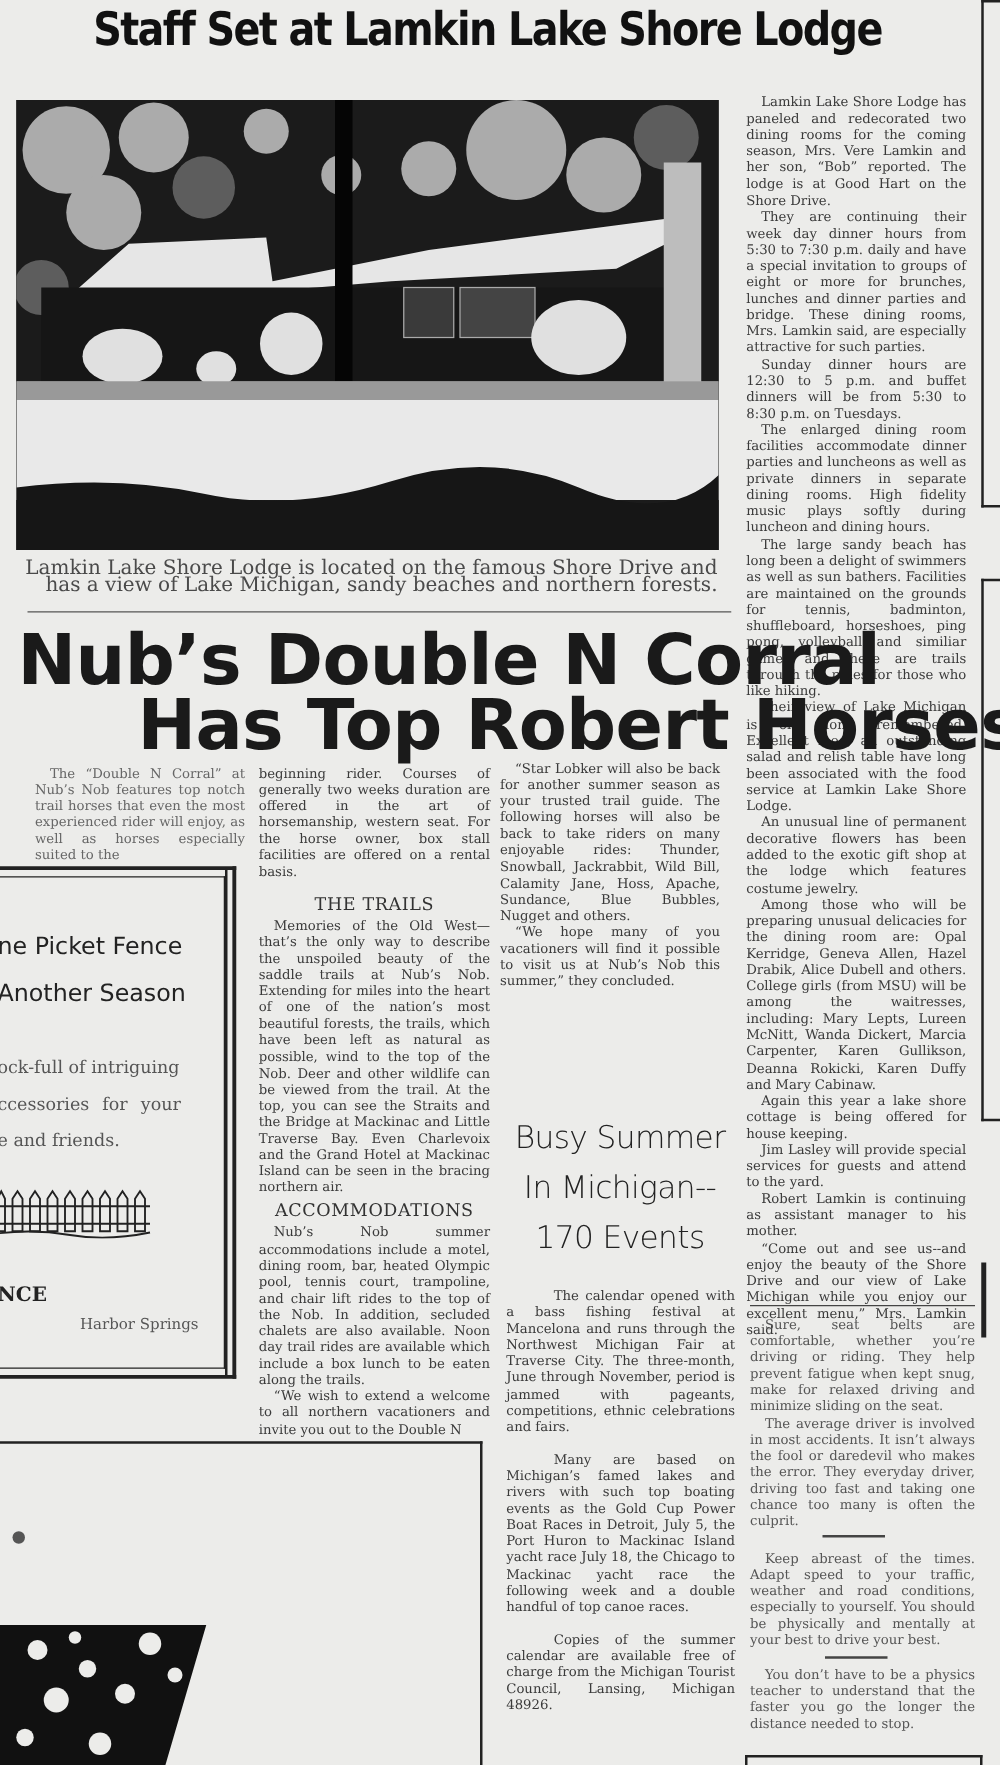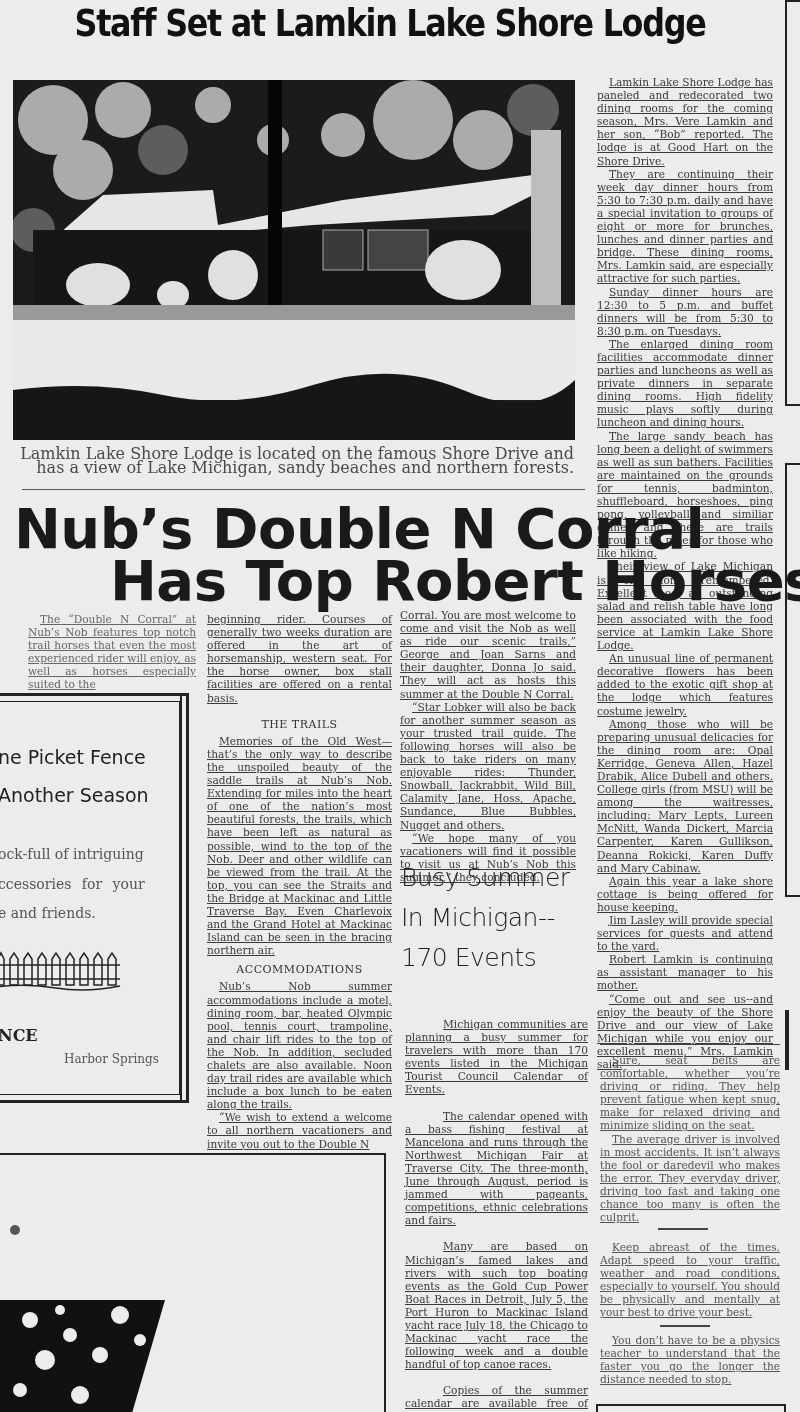--- a/index.html
+++ b/index.html
@@ -15,31 +15,31 @@
     font-size: 37px; letter-spacing: -1.5px; color: #111;
     transform: scaleX(0.86); transform-origin: 390px 0;
   }
   .photo {
     left: 13px; top: 80px; width: 562px; height: 360px; background: #1a1a1a;
     overflow: hidden;
   }
   .col {
     font-size: 10.6px; line-height: 13.1px; text-align: justify; color: #3a3a3a;
   }
-  .col p { margin: 0; text-indent: 12px; text-decoration: underline; }
+  .col p { margin: 0; text-indent: 12px; }
   .col p.noind { text-indent: 0; }
   .caption {
     left: 14px; top: 447px; width: 560px; font-size: 16px; line-height: 14px; color: #4a4a4a; text-align: right;
   }
   .hr { background: #555; height: 1px; }
   .nub-head {
     font-family: "DejaVu Sans", sans-serif; font-weight: bold; color: #1a1a1a;
     font-size: 56px; letter-spacing: -0.5px; white-space: nowrap;
   }
-  .subhead { text-align: center; font-size: 11px; letter-spacing: 0.5px; color: #333; margin: 6px 0 4px 0; }
+  .subhead { text-align: center; font-size: 14px; letter-spacing: 0.5px; color: #333; margin: 6px 0 4px 0; }
   .ad-box {
     left: -4px; top: 693px; width: 190px; height: 404px;
     border: 3px solid #222; border-left: none; box-shadow: inset -4px 0 0 #ececea, inset -6px 0 0 #222;
   }
   .ad-inner { position: absolute; left: 0; top: 5px; right: 6px; bottom: 5px; border: 1px solid #222; border-left: none; }
   .busy-head {
     font-family: "DejaVu Sans", sans-serif; font-weight: 200; font-size: 25px; line-height: 40px; color: #222;
     letter-spacing: -0.5px;
   }
   .rbox { border: 2px solid #222; }
@@ -148,34 +148,32 @@
 <div class="abs col" style="left:207px; top:613px; width:185px;">
   <p class="noind">beginning rider. Courses of generally two weeks duration are offered in the art of horsemanship, western seat. For the horse owner, box stall facilities are offered on a rental basis.</p>
   <div class="subhead" style="margin-top:13px;">THE TRAILS</div>
   <p>Memories of the Old West—that’s the only way to describe the unspoiled beauty of the saddle trails at Nub’s Nob. Extending for miles into the heart of one of the nation’s most beautiful forests, the trails, which have been left as natural as possible, wind to the top of the Nob. Deer and other wildlife can be viewed from the trail. At the top, you can see the Straits and the Bridge at Mackinac and Little Traverse Bay. Even Charlevoix and the Grand Hotel at Mackinac Island can be seen in the bracing northern air.</p>
   <div class="subhead">ACCOMMODATIONS</div>
   <p>Nub’s Nob summer accommodations include a motel, dining room, bar, heated Olympic pool, tennis court, trampoline, and chair lift rides to the top of the Nob. In addition, secluded chalets are also available. Noon day trail rides are available which include a box lunch to be eaten along the trails.</p>
   <p>“We wish to extend a welcome to all northern vacationers and invite you out to the Double N</p>
 </div>
 
 <div class="abs col" style="left:400px; top:609px; width:176px;">
-  <p class="noind">Corral. You are most welcome to come and visit the Nob as well as ride our scenic trails,” George and Joan Sarns and their daughter, Donna Jo said. They will act as hosts this summer at the Double N Corral.</p>
   <p>“Star Lobker will also be back for another summer season as your trusted trail guide. The following horses will also be back to take riders on many enjoyable rides: Thunder, Snowball, Jackrabbit, Wild Bill, Calamity Jane, Hoss, Apache, Sundance, Blue Bubbles, Nugget and others.</p>
   <p>“We hope many of you vacationers will find it possible to visit us at Nub’s Nob this summer,” they concluded.</p>
 </div>
 
-<div class="abs" style="left:401px; top:858px; width:190px;">
+<div class="abs" style="left:401px; top:890px; width:190px;text-align:center;">
   <div class="busy-head">Busy Summer</div>
   <div class="busy-head">In Michigan--</div>
   <div class="busy-head">170 Events</div>
 </div>
 
 <div class="abs col" style="left:405px; top:1018px; width:183px;">
-  <p style="text-indent:38px;">Michigan communities are planning a busy summer for travelers with more than 170 events listed in the Michigan Tourist Council Calendar of Events.</p>
-  <p style="text-indent:38px; margin-top:13px;">The calendar opened with a bass fishing festival at Mancelona and runs through the Northwest Michigan Fair at Traverse City. The three-month, June through August, period is jammed with pageants, competitions, ethnic celebrations and fairs.</p>
+  <p style="text-indent:38px; margin-top:13px;">The calendar opened with a bass fishing festival at Mancelona and runs through the Northwest Michigan Fair at Traverse City. The three-month, June through November, period is jammed with pageants, competitions, ethnic celebrations and fairs.</p>
   <p style="text-indent:38px; margin-top:13px;">Many are based on Michigan’s famed lakes and rivers with such top boating events as the Gold Cup Power Boat Races in Detroit, July 5, the Port Huron to Mackinac Island yacht race July 18, the Chicago to Mackinac yacht race the following week and a double handful of top canoe races.</p>
   <p style="text-indent:38px; margin-top:13px;">Copies of the summer calendar are available free of charge from the Michigan Tourist Council, Lansing, Michigan 48926.</p>
 </div>
 
 <div class="abs hr" style="left:600px; top:1044px; width:180px; background:#444;"></div>
 <div class="abs col" style="left:600px; top:1054px; width:180px; color:#555;">
   <p>Sure, seat belts are comfortable, whether you’re driving or riding. They help prevent fatigue when kept snug, make for relaxed driving and minimize sliding on the seat.</p>
   <p>The average driver is involved in most accidents. It isn’t always the fool or daredevil who makes the error. They everyday driver, driving too fast and taking one chance too many is often the culprit.</p>
 </div>
 <div class="abs hr" style="left:658px; top:1228px; width:50px; height:2px; background:#444;"></div>

